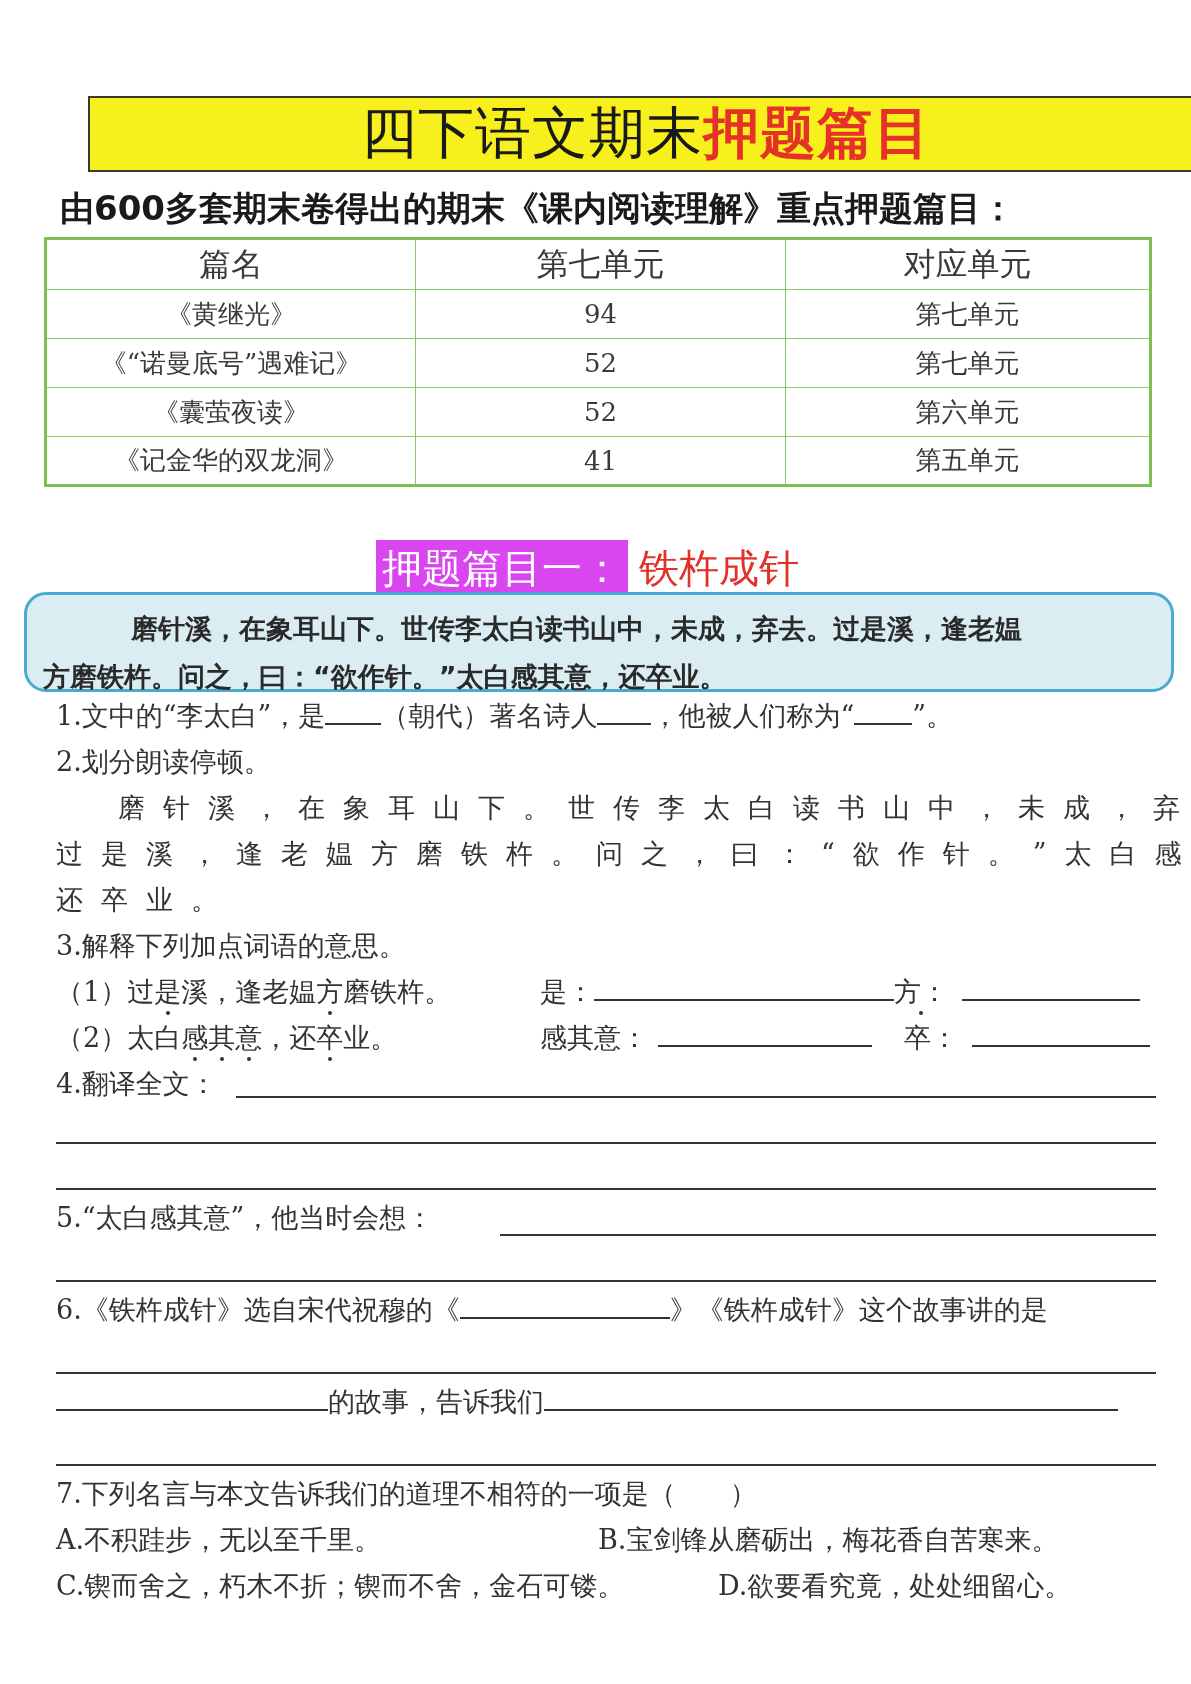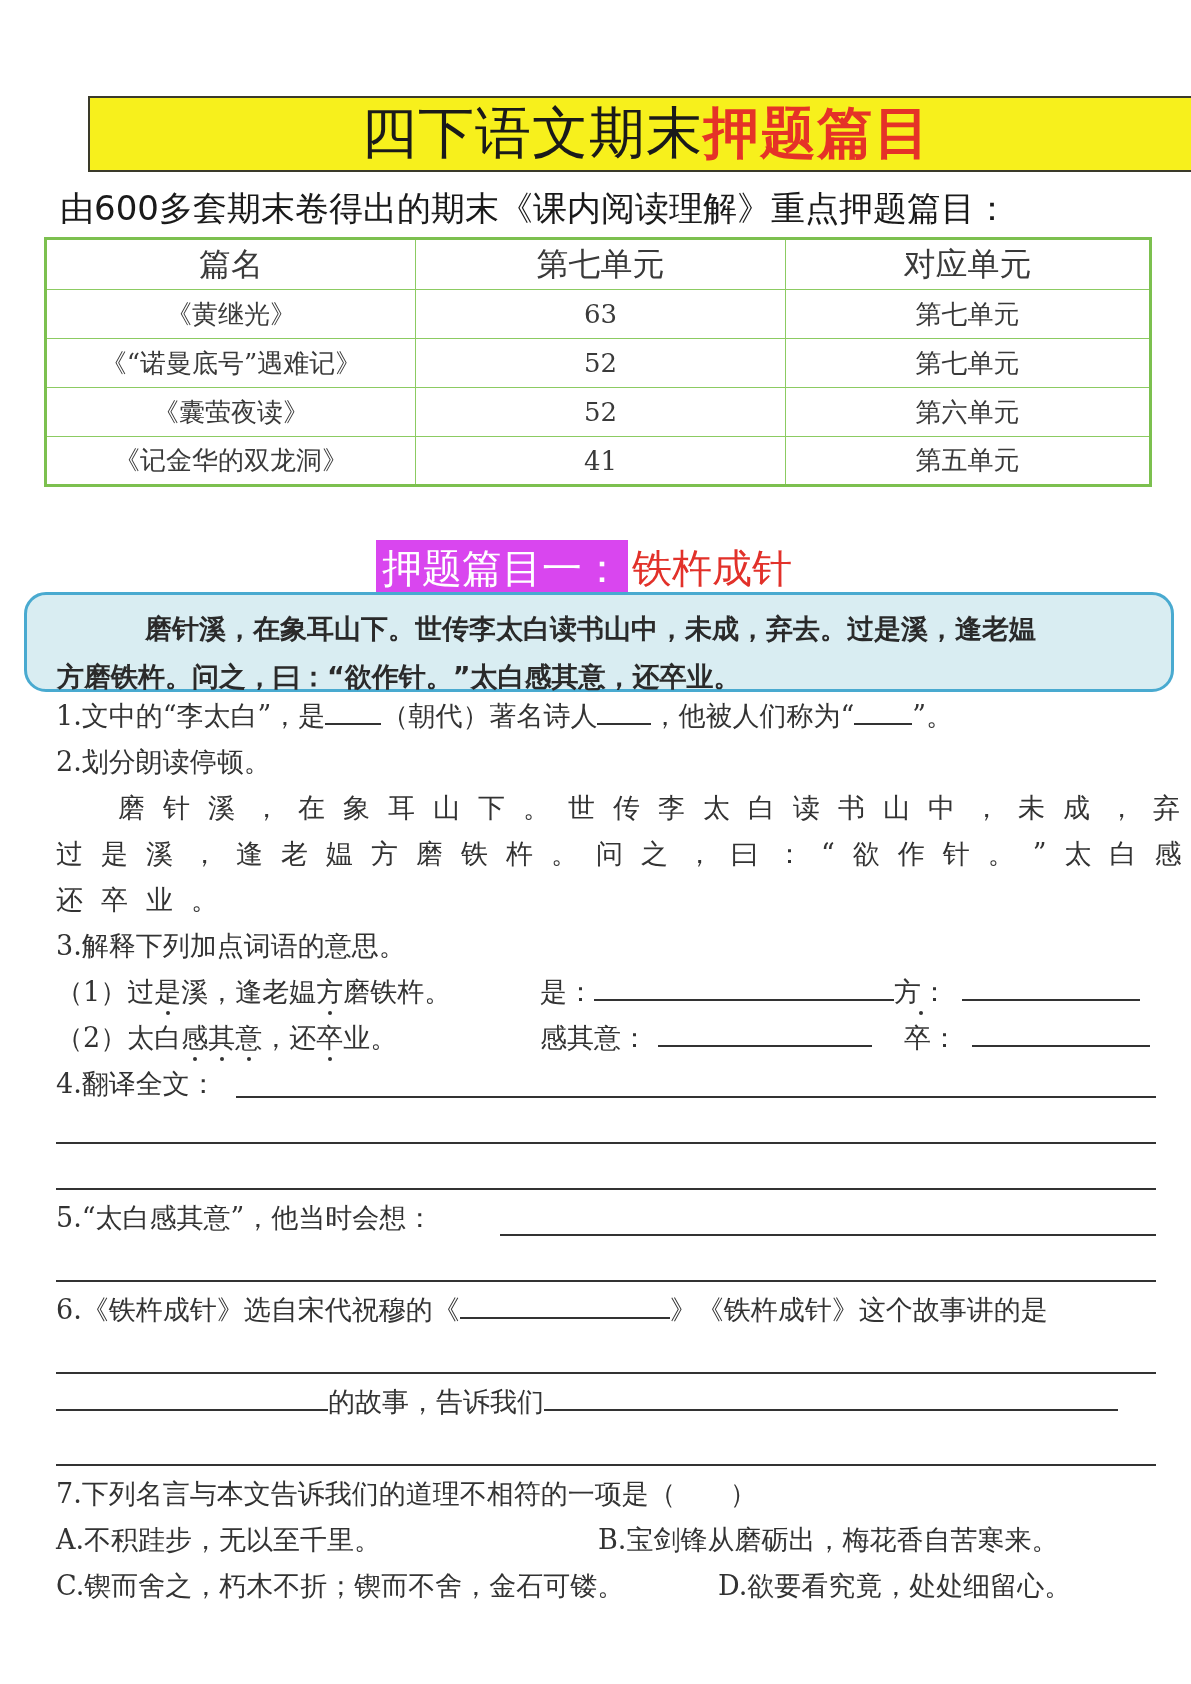--- a/index.html
+++ b/index.html
@@ -13,21 +13,21 @@
     font-family: "DejaVu Sans", "Liberation Sans", sans-serif;
     font-size: 56px; letter-spacing: 1px; white-space: nowrap;
   }
   .banner .b1 { color: #1a1a1a; }
   .banner .b2 { color: #2f7fc1; }
   .banner .b3 { color: #e53228; font-weight: bold; }
 
   .subtitle {
     position: absolute; left: 60px; top: 186px; width: 1080px;
     font-family: "DejaVu Sans", "Liberation Sans", sans-serif;
-    font-size: 34px; font-weight: normal; color: #1a1a1a; white-space: nowrap;
+    font-size: 34px; font-weight: bold; color: #1a1a1a; white-space: nowrap;
   }
 
   table.freq {
     position: absolute; left: 44px; top: 237px; width: 1108px;
     border-collapse: collapse; border: 3px solid #7cc04f;
     font-size: 26px; color: #3a3a3a;
   }
   table.freq td, table.freq th {
     border: 1.5px solid #8ccb62; text-align: center; height: 49px;
     font-weight: normal; padding: 0;
@@ -35,26 +35,26 @@
   table.freq th { font-size: 32px; height: 51px; }
   table.freq col.c1 { width: 370px; }
   table.freq col.c2 { width: 370px; }
 
   .section-title {
     position: absolute; top: 540px; left: 376px; height: 56px;
     display: flex; align-items: stretch;
     font-family: "DejaVu Sans", "Liberation Sans", sans-serif; font-size: 40px;
   }
   .section-title .st-label { background: #d946ef; color: #ffffff; padding: 0 6px; display: flex; align-items: center; }
-  .section-title .st-name { color: #e2312a; padding-left: 4px; display: flex; align-items: center; }
+  .section-title .st-name { color: #e2312a; padding-left: 11px; display: flex; align-items: center; }
 
   .passage-box {
     position: absolute; left: 24px; top: 592px; width: 1150px; height: 100px;
     background: #d9edf2; border: 3px solid #49aad0; border-radius: 22px;
-    padding: 10px 26px 0 30px;
+    padding: 10px 26px 0 16px;
     font-family: "DejaVu Sans", "Liberation Sans", sans-serif;
     font-size: 27px; font-weight: bold; color: #2a2a2a; line-height: 48px;
   }
   .passage-box .indent { padding-left: 88px; }
 
   .q {
     position: absolute; left: 56px; font-size: 27px; color: #333; white-space: nowrap;
   }
   .blank { display: inline-block; border-bottom: 2px solid #333; vertical-align: baseline; height: 22px; }
   .rule { position: absolute; left: 56px; width: 1100px; border-top: 2px solid #333; height: 0; }
@@ -80,21 +80,21 @@
       <col class="c3">
     </colgroup>
   <tbody>
       <tr>
     <th>篇名</th>
     <th>第七单元</th>
     <th>对应单元</th>
   </tr>
   <tr>
     <td>《黄继光》</td>
-    <td>63</td>
+    <td>94</td>
     <td>第七单元</td>
   </tr>
   <tr>
     <td>《“诺曼底号”遇难记》</td>
     <td>52</td>
     <td>第七单元</td>
   </tr>
   <tr>
     <td>《囊萤夜读》</td>
     <td>52</td>

